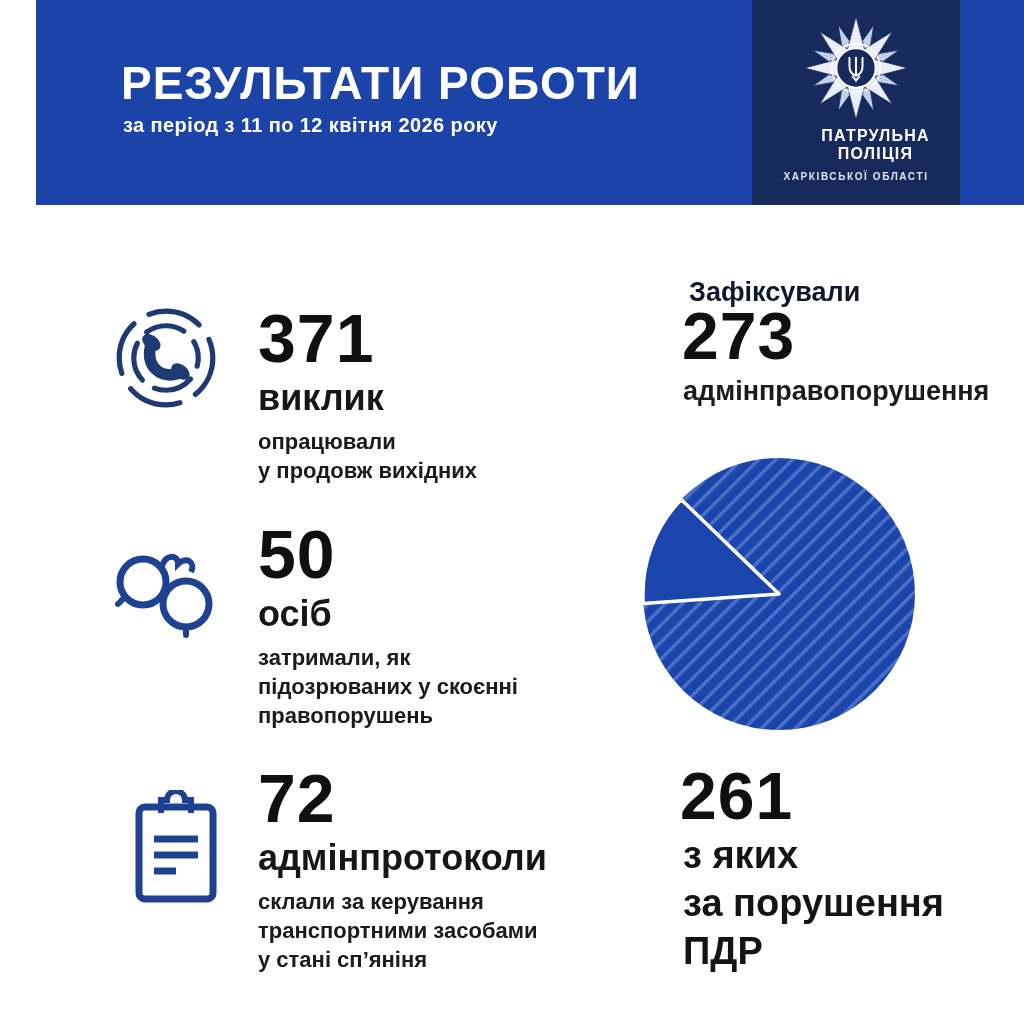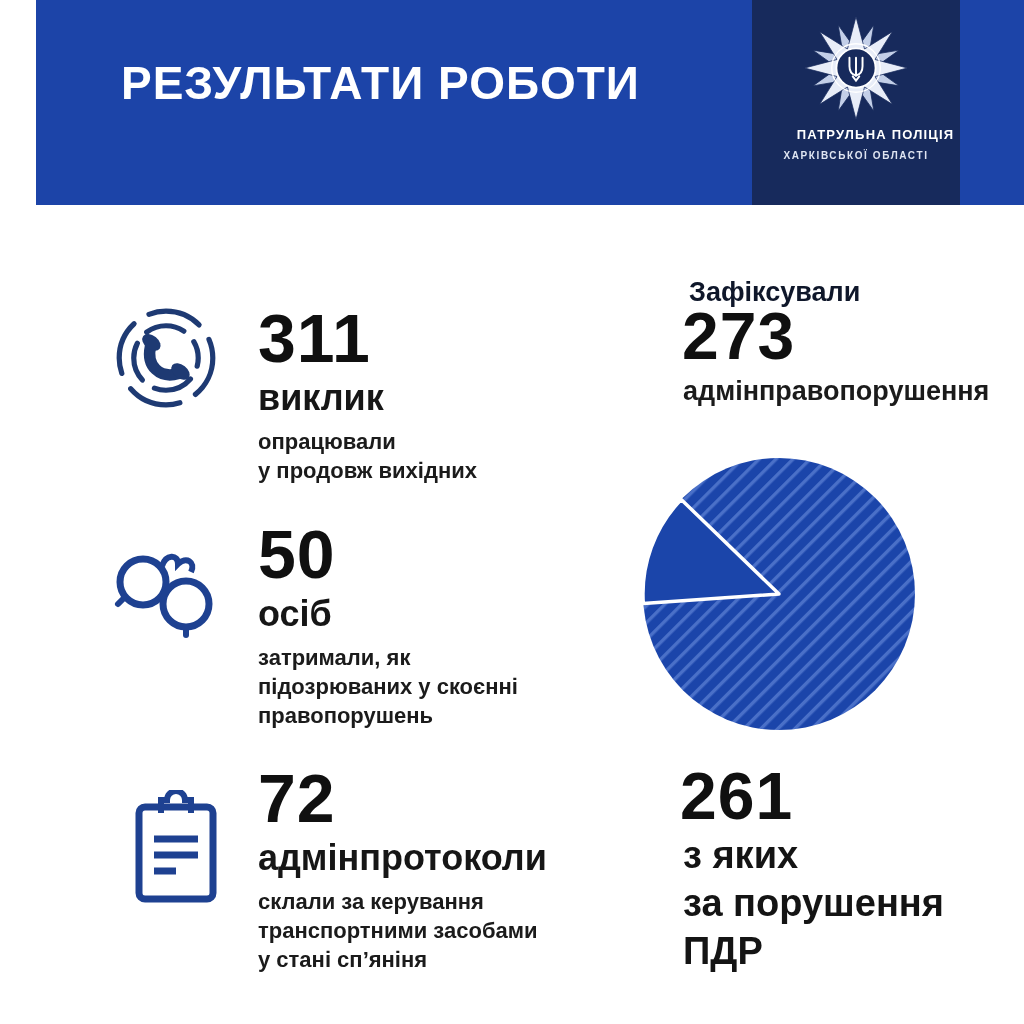--- a/index.html
+++ b/index.html
@@ -15,21 +15,21 @@
   }
   .header-subtitle {
     position:absolute; left:87px; top:114px; color:#ffffff;
     font-size:20px; font-weight:700; letter-spacing:0.4px; white-space:nowrap;
   }
   .logo-panel {
     position:absolute; left:716px; top:0; width:208px; height:205px;
     background:#172a5c; text-align:center;
   }
   .badge-svg { display:block; margin:12px auto 0 auto; width:112px; height:112px; }
-  .org1 { color:#ffffff; font-size:13px; font-weight:700; letter-spacing:1.2px; margin-top:3px;padding-left:39px; }
+  .org1 { color:#ffffff; font-size:16px; font-weight:700; letter-spacing:1.2px; margin-top:3px;padding-left:39px; }
   .org2 { color:#dfe5f2; font-size:10px; font-weight:700; letter-spacing:1.6px; margin-top:8px; }
 
   
   .stat-text { position:absolute; left:222px; width:430px; }
   .stat-value { font-size:68px; font-weight:700; color:#101010; line-height:1; letter-spacing:1px; }
   .stat-unit  { font-size:36px; font-weight:700; color:#161616; margin-top:6px; line-height:1.1; }
   .stat-desc  { font-size:22px; font-weight:700; color:#1b1b1b; line-height:1.32; margin-top:9px; white-space:pre-line; }
   .stat-icon  { position:absolute; }
 
   
@@ -40,20 +40,21 @@
   .pdr-value { position:absolute; left:644px; top:760px; font-size:66px; font-weight:700; color:#101010; line-height:1.1; letter-spacing:1px; }
   .pdr-lines { position:absolute; left:647px; top:832px; font-size:38px; font-weight:700; color:#141414; line-height:1.26; }
 </style>
 </head>
 <body>
 
 <div class="page">
 
   <div class="header-band">
     <div class="header-title">РЕЗУЛЬТАТИ РОБОТИ</div>
+    <div class="header-subtitle">за період з 11 по 12 квітня 2026 року</div>
 
     <div class="logo-panel">
       <svg class="badge-svg" viewBox="-60 -60 120 120">
         <g fill="#c3cfe8" stroke="#172a5c" stroke-width="0.8">
           <g transform="rotate(22.5)">
             <polygon points="0,-50 -8,-16 0,-9 8,-16"></polygon>
             <polygon points="0,50 -8,16 0,9 8,16"></polygon>
             <polygon points="-50,0 -16,8 -9,0 -16,-8"></polygon>
             <polygon points="50,0 16,8 9,0 16,-8"></polygon>
             <polygon points="-35.4,-35.4 -17,-6 -6,-17"></polygon>
@@ -87,21 +88,21 @@
   </div>
 
   <svg class="stat-icon" style="left:78px; top:306px; width:104px; height:104px;" viewBox="0 0 100 100">
     <circle cx="50" cy="50" r="45" fill="none" stroke="#1e3a73" stroke-width="5" stroke-linecap="round" stroke-dasharray="52 17" stroke-dashoffset="12"></circle>
     <circle cx="50" cy="50" r="31" fill="none" stroke="#1e3a73" stroke-width="5" stroke-linecap="round" stroke-dasharray="38 14" stroke-dashoffset="30"></circle>
     <path d="M35 39 C31 58 44 70 62 65" fill="none" stroke="#1e3a73" stroke-width="11" stroke-linecap="round"></path>
     <ellipse cx="36" cy="35" rx="10" ry="6.5" fill="#1e3a73" transform="rotate(38 36 35)"></ellipse>
     <ellipse cx="64" cy="63" rx="10" ry="6.5" fill="#1e3a73" transform="rotate(38 64 63)"></ellipse>
   </svg>
   <div class="stat-text" style="top:304px;">
-    <div class="stat-value">311</div>
+    <div class="stat-value">371</div>
     <div class="stat-unit">виклик</div>
     <div class="stat-desc">опрацювали
 у продовж вихідних</div>
   </div>
 
   <svg class="stat-icon" style="left:74px; top:540px; width:118px; height:104px;" viewBox="0 0 118 104">
     <g fill="none" stroke="#1e4191" stroke-width="7">
       <circle cx="33" cy="42" r="23"></circle>
       <circle cx="76" cy="64" r="23"></circle>
       <path d="M52 26 C56 14 68 14 68 24 C76 16 86 22 81 32" stroke-width="6"></path>

